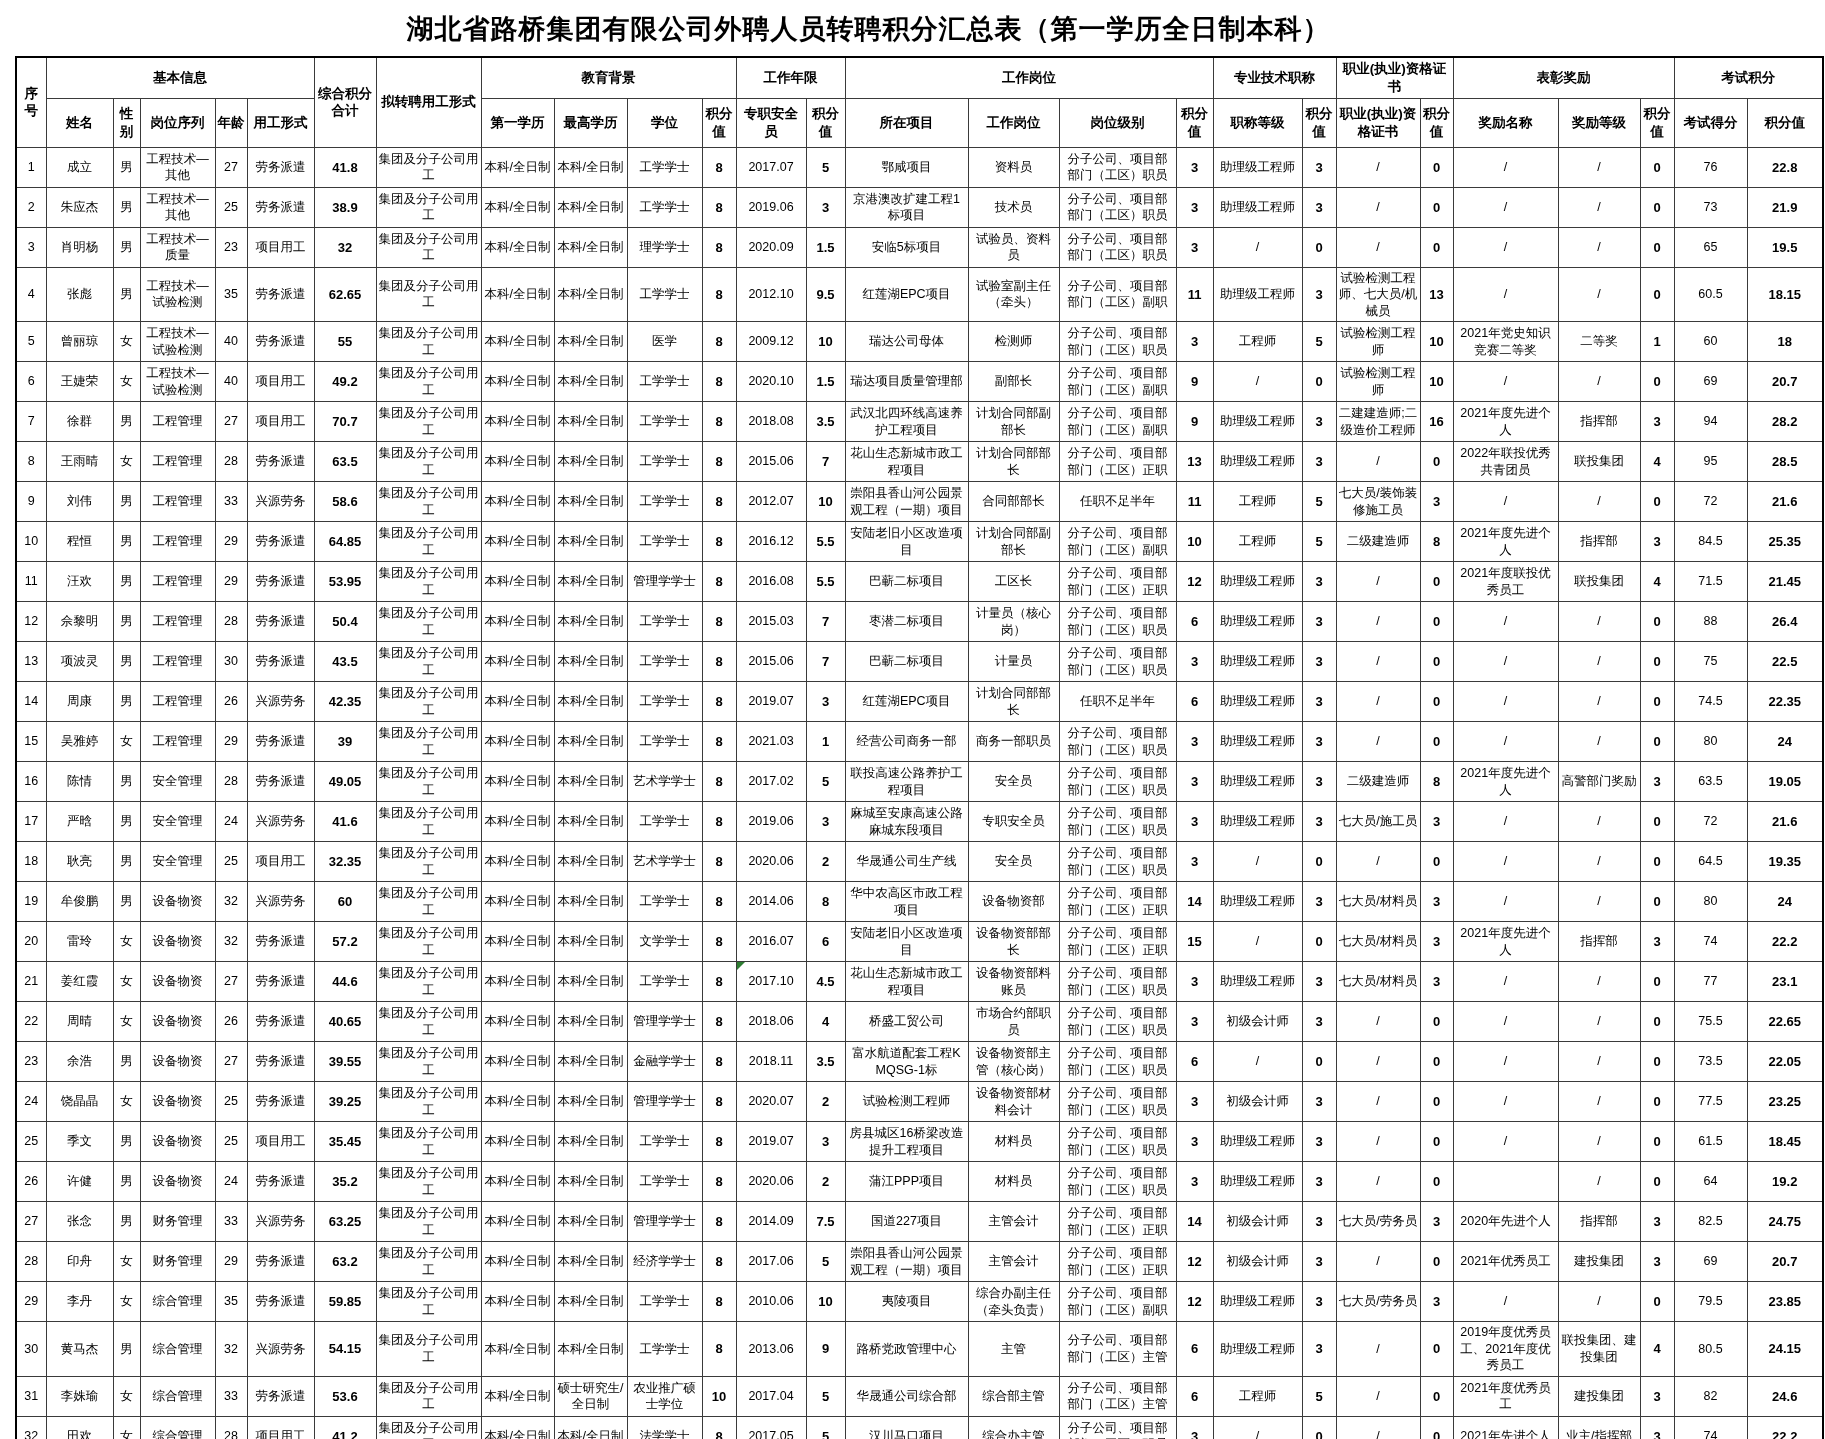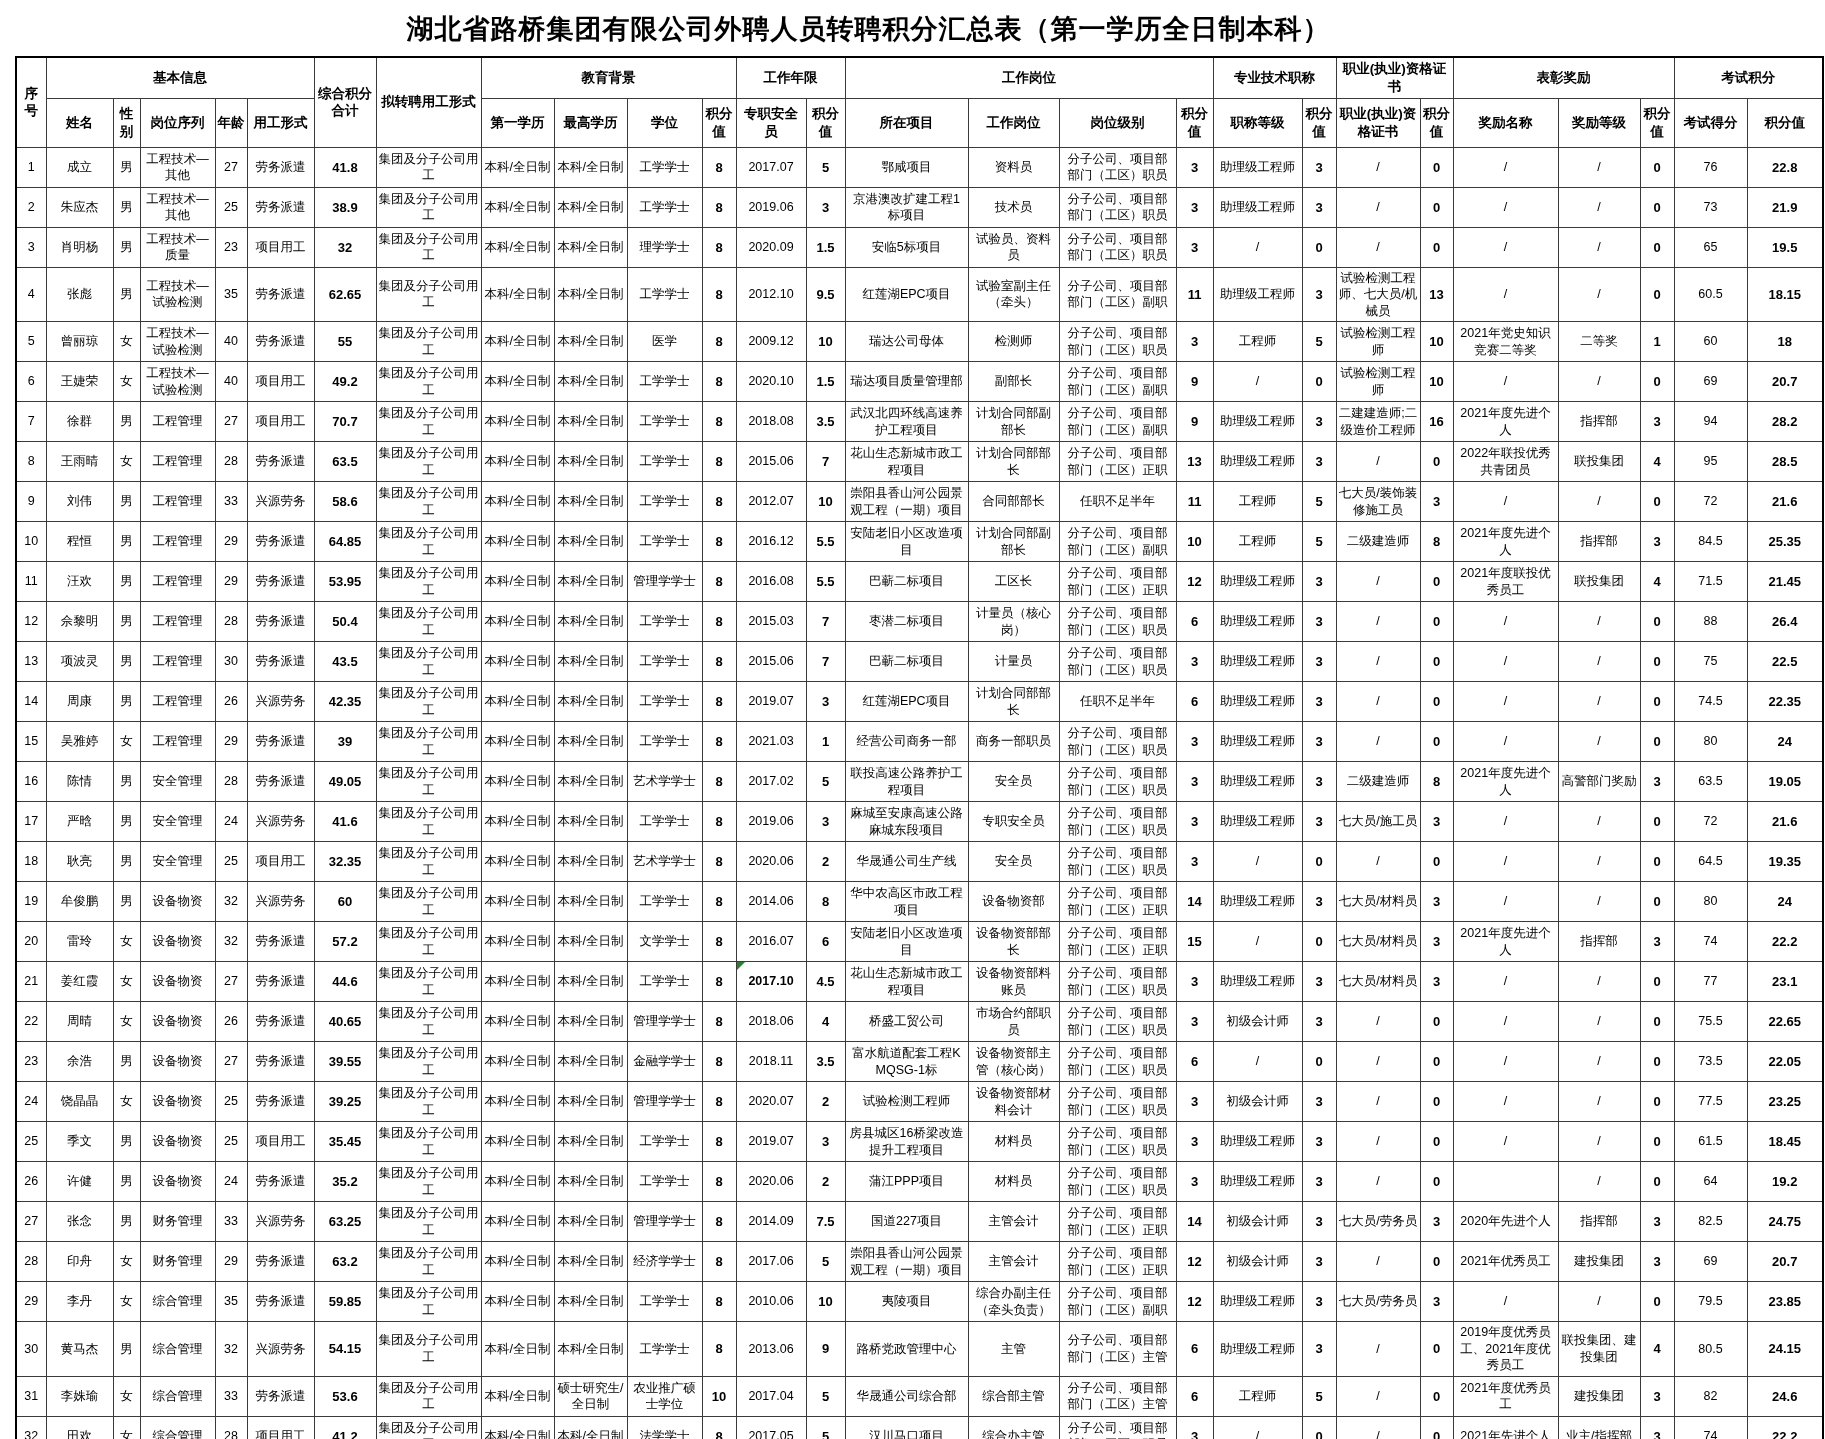--- a/index.html
+++ b/index.html
@@ -6,21 +6,21 @@
   body{font-family:"Liberation Sans","DejaVu Sans",sans-serif;color:#000;}
   .page{width:1825px;}
   .title{width:1737px;text-align:center;font-size:27px;font-weight:bold;padding:11px 0 9px 0;letter-spacing:1px;}
   table{border-collapse:collapse;table-layout:fixed;margin-left:15px;border:2.5px solid #000;}
   th,td{border:1px solid #3a3a3a;text-align:center;vertical-align:middle;padding:2px 2px;line-height:1.32;word-break:break-all;overflow:hidden;}
   thead th{font-size:13.5px;font-weight:bold;background:#fff;}
   thead tr.group th{height:28px;}
   thead tr.sub th{height:44px;}
   tbody td{font-size:12.5px;height:35px;}
   td.bold{font-weight:bold;font-size:13px;}
-  .green-corner{position:relative;font-weight:bold;}
+  .green-corner{position:relative;}
   .green-corner::before{content:"";position:absolute;top:0;left:0;border-top:8px solid #2e7d32;border-right:8px solid transparent;width:0;height:0;}
 </style>
 </head>
 <body>
 
 <div class="page">
   <div class="title">湖北省路桥集团有限公司外聘人员转聘积分汇总表（第一学历全日制本科）</div>
   <table>
     <colgroup>
         <col style="width: 30px;">

